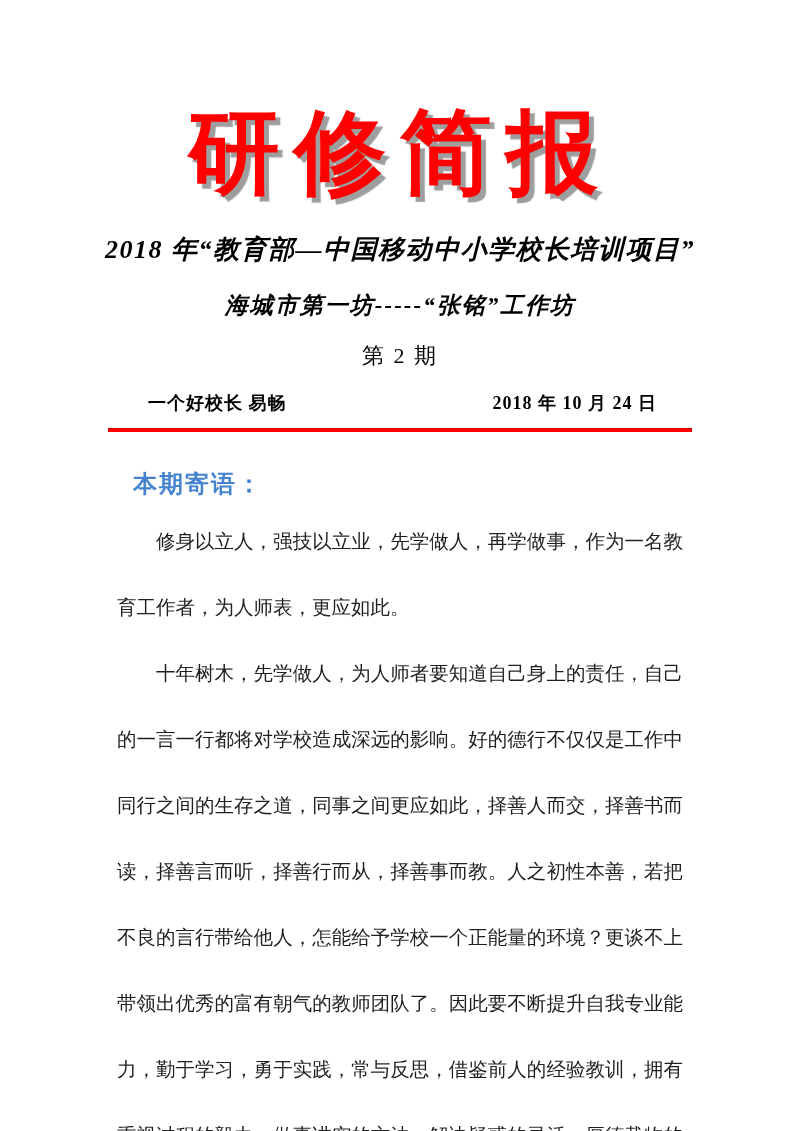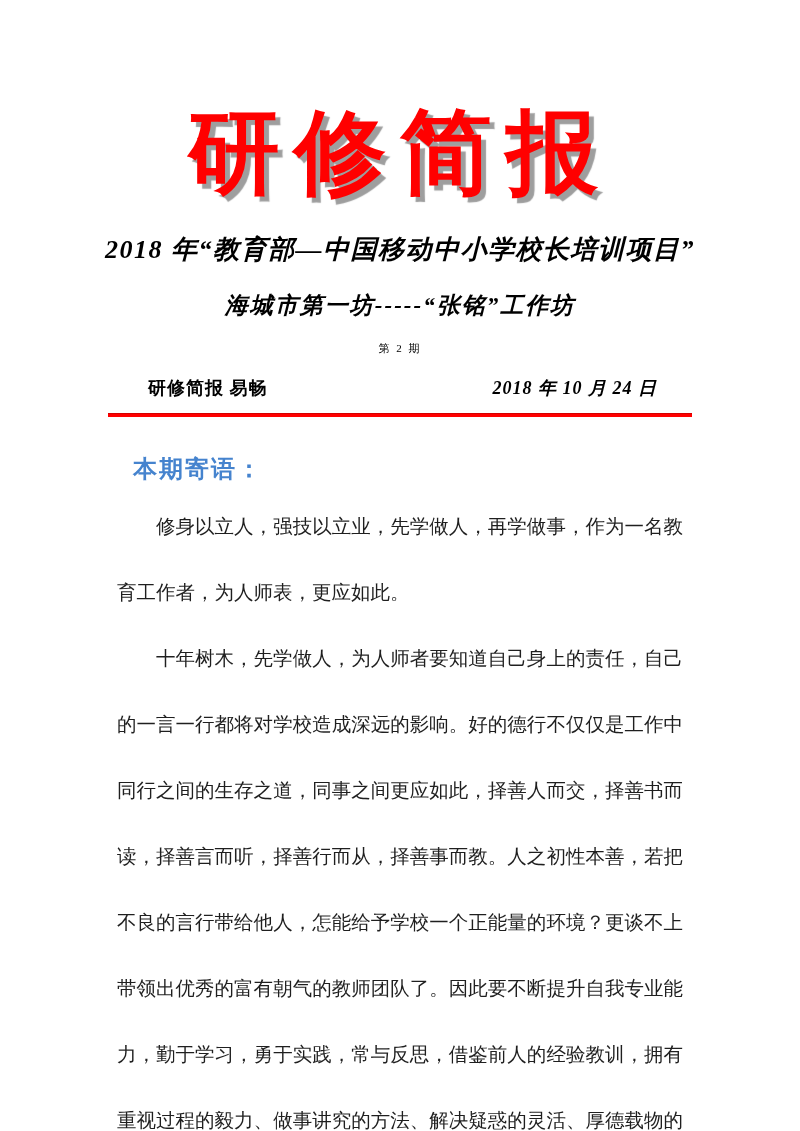--- a/index.html
+++ b/index.html
@@ -40,37 +40,37 @@
   .subtitle-2{
     margin-top:23px;
     font-size:23px;
     font-weight:bold;
     font-style:italic;
     letter-spacing:2px;
     color:#000;
   }
   .issue{
     margin-top:20px;
-    font-size:11px;
+    font-size:22px;
     letter-spacing:2px;
     color:#000;
   }
   .meta-row{
     margin-top:20px;
     display:flex;
     justify-content:space-between;
     align-items:baseline;
     padding-left:148px;
     padding-right:143px;
     font-size:18px;
     font-weight:bold;
     color:#000;
   }
   .meta-editor{letter-spacing:1px;}
-  .meta-date{font-style:italic;letter-spacing:1px;}
+  .meta-date{letter-spacing:1px;}
   .red-rule{
     margin:13px auto 0 auto;
     width:584px;
     height:4px;
     background:var(--rule-red);
     border-top:1px solid #d40000;
   }
   main{padding:0 117px;}
   .section-heading{
     margin:36px 0 0 16px;
@@ -92,21 +92,21 @@
 </head>
 <body>
 
 <div class="page">
   <header>
     <h1 class="main-title">研修简报</h1>
     <div class="subtitle-1">2018 年“教育部—中国移动中小学校长培训项目”</div>
     <div class="subtitle-2">海城市第一坊-----“张铭”工作坊</div>
     <div class="issue">第 2 期</div>
     <div class="meta-row">
-      <span class="meta-editor">研修简报 易畅</span>
+      <span class="meta-editor">一个好校长 易畅</span>
       <span class="meta-date">2018 年 10 月 24 日</span>
     </div>
     <div class="red-rule"></div>
   </header>
 
   <main>
     <h2 class="section-heading">本期寄语：</h2>
     <p class="body-paragraph first">修身以立人，强技以立业，先学做人，再学做事，作为一名教育工作者，为人师表，更应如此。</p>
     <p class="body-paragraph">十年树木，先学做人，为人师者要知道自己身上的责任，自己的一言一行都将对学校造成深远的影响。好的德行不仅仅是工作中同行之间的生存之道，同事之间更应如此，择善人而交，择善书而读，择善言而听，择善行而从，择善事而教。人之初性本善，若把不良的言行带给他人，怎能给予学校一个正能量的环境？更谈不上带领出优秀的富有朝气的教师团队了。因此要不断提升自我专业能力，勤于学习，勇于实践，常与反思，借鉴前人的经验教训，拥有重视过程的毅力、做事讲究的方法、解决疑惑的灵活、厚德载物的恕容、同步并行的德行……才能在教育教学管理中做到智慧，做到胸有成竹。“一个好校长，成就一所好学校”，教育的重任就在你我的肩上……</p>
   </main>

